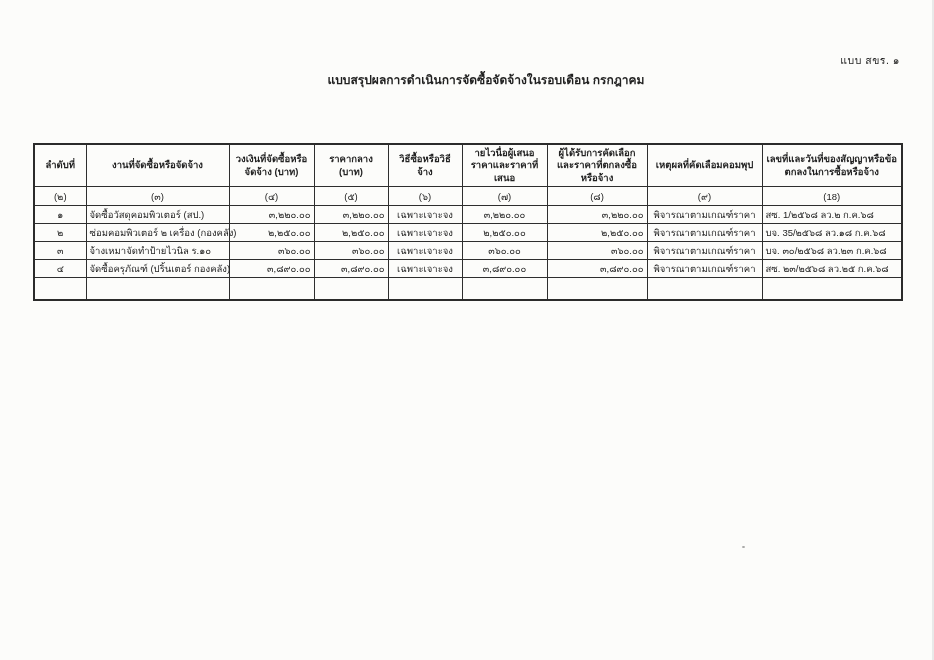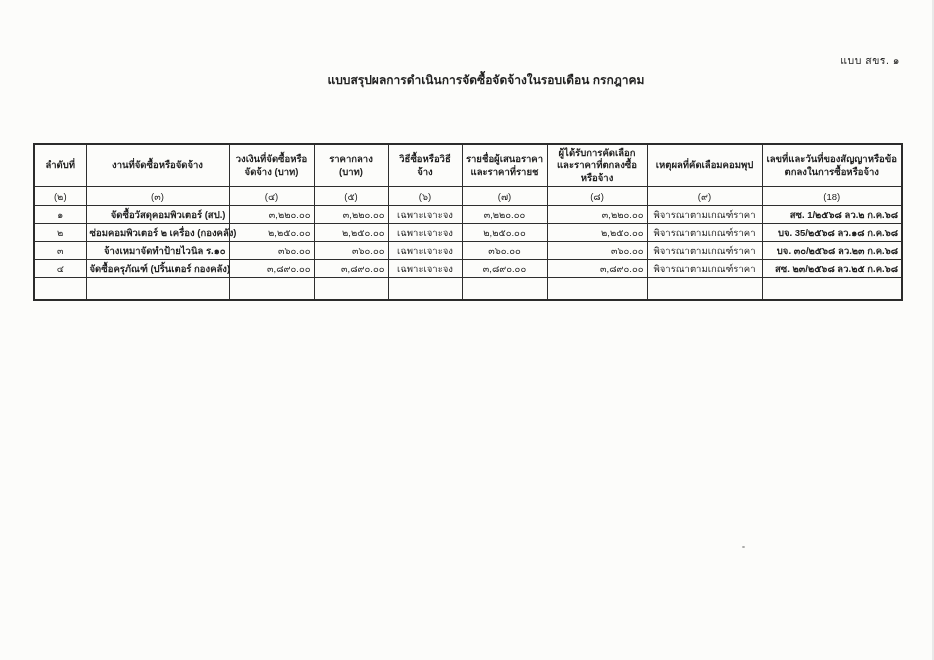--- a/index.html
+++ b/index.html
@@ -61,21 +61,21 @@
     padding: 2px 3px;
   }
   tr.num-row td {
     height: 16px;
     text-align: center;
     font-size: 9.5px;
   }
   tbody tr.data-row { height: 17px; }
   tbody tr.data-row td { white-space: nowrap; }
   tbody tr.empty-row { height: 22px; }
-  .al-l { text-align: right;  padding-left: 4px; font-weight: bold; }
+  .al-l { text-align: left;  padding-left: 4px; }
   .al-c { text-align: center; }
   .al-r { text-align: right; padding-right: 9px; }
   .speck {
     position: absolute;
     left: 742px;
     top: 546px;
     width: 3px;
     height: 2px;
     background: rgba(60,60,60,0.45);
     border-radius: 50%;
@@ -104,21 +104,21 @@
       <col style="width:115px">
       <col style="width:140px">
     </colgroup>
     <thead>
       <tr>
         <th class="col-head">ลำดับที่</th>
         <th class="col-head">งานที่จัดซื้อหรือจัดจ้าง</th>
         <th class="col-head">วงเงินที่จัดซื้อหรือจัดจ้าง (บาท)</th>
         <th class="col-head">ราคากลาง (บาท)</th>
         <th class="col-head">วิธีซื้อหรือวิธีจ้าง</th>
-        <th class="col-head">รายชื่อผู้เสนอราคาและราคาที่รายช</th>
+        <th class="col-head">ายไวนื่อผู้เสนอราคาและราคาที่เสนอ</th>
         <th class="col-head">ผู้ได้รับการคัดเลือกและราคาที่ตกลงซื้อหรือจ้าง</th>
         <th class="col-head">เหตุผลที่คัดเลือมคอมพุป</th>
         <th class="col-head">เลขที่และวันที่ของสัญญาหรือข้อตกลงในการซื้อหรือจ้าง</th>
       </tr>
       <tr class="num-row">
         <td>(๒)</td>
         <td>(๓)</td>
         <td>(๔)</td>
         <td>(๕)</td>
         <td>(๖)</td>

